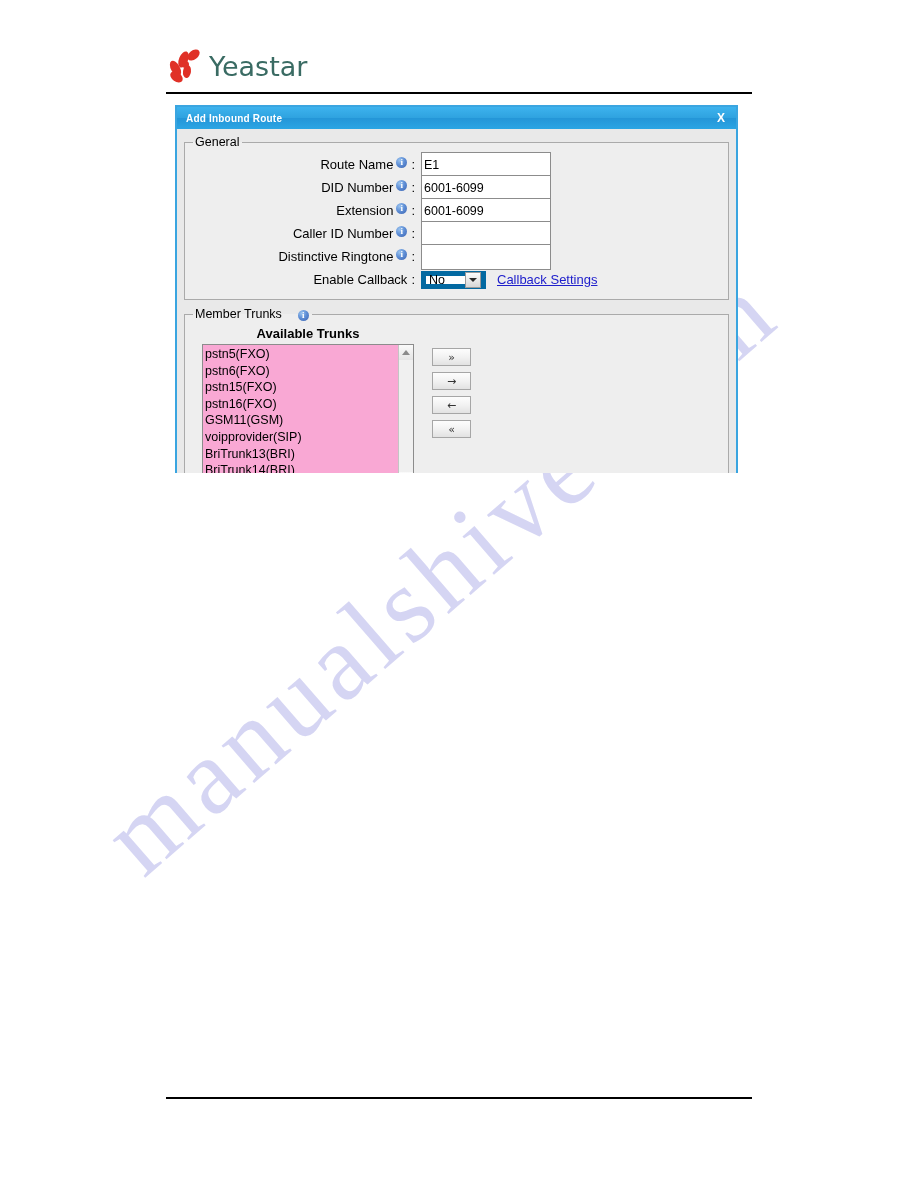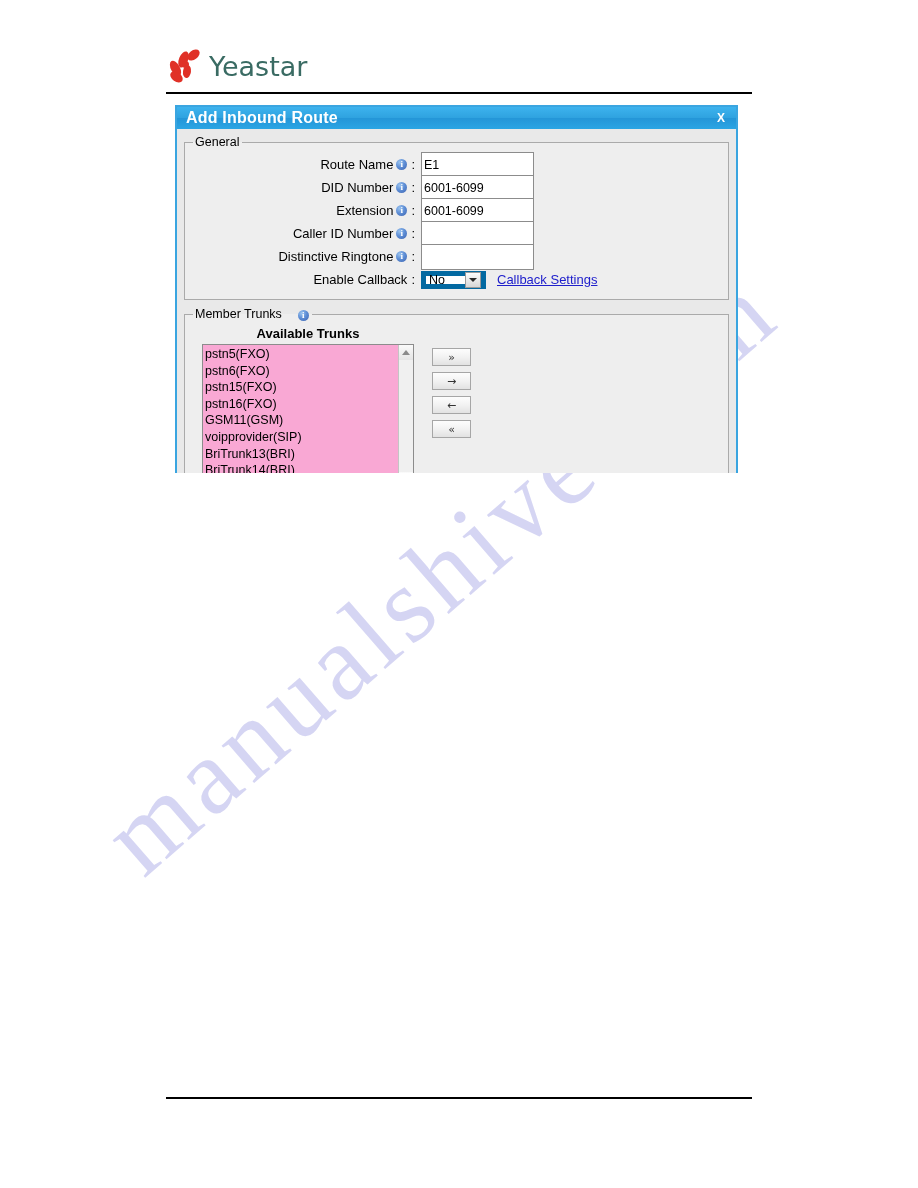--- a/index.html
+++ b/index.html
@@ -108,21 +108,21 @@
     height: 22px;
     background: linear-gradient(to bottom, #3db3ee 0%, #2fa3e0 48%, #2496d8 52%, #2ba5e4 100%);
     display: flex;
     align-items: center;
     justify-content: space-between;
     padding: 0 8px 0 9px;
     box-sizing: border-box;
   }
   #dialog-title {
     color: #ffffff;
-    font-size: 16px;
+    font-size: 10px;
     font-weight: bold;
     font-family: "Liberation Sans", sans-serif;
     letter-spacing: 0.2px;
   }
   #dialog-close {
     color: #ffffff;
     font-size: 12px;
     font-weight: bold;
     cursor: pointer;
     padding: 0 3px;
@@ -181,33 +181,33 @@
     align-items: center;
     height: 23px;
     margin-bottom: 0px;
   }
   .field-label {
     width: 228px;
     text-align: right;
     font-size: 13px;
     color: #000000;
     display: flex;
-    align-items: center;
+    align-items: flex-start;
     justify-content: flex-end;
     gap: 3px;
     padding-right: 2px;
     box-sizing: border-box;
     white-space: nowrap;
   }
   .colon {
     font-size: 13px;
     margin: 0 4px 0 1px;
   }
   .text-input {
-    width: 113px;
+    width: 130px;
     height: 17px;
     border: 1px solid #8c8c8c;
     background: #ffffff;
     font-family: "Liberation Sans", sans-serif;
     font-size: 12.5px;
     padding: 12px 2px;
     box-sizing: border-box;
     color: #000;
     outline: none;
   }

